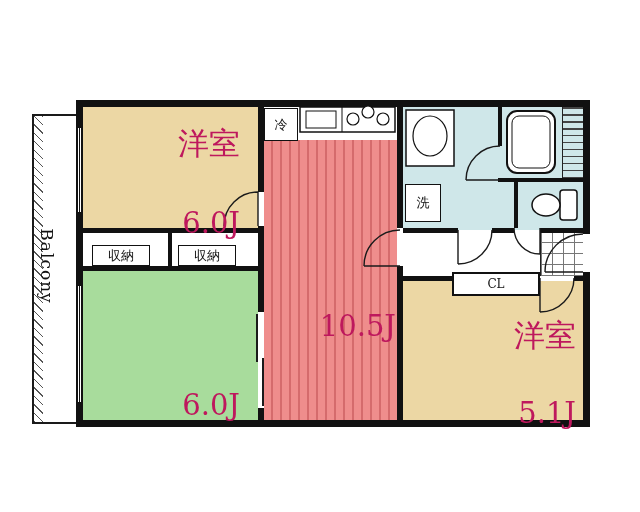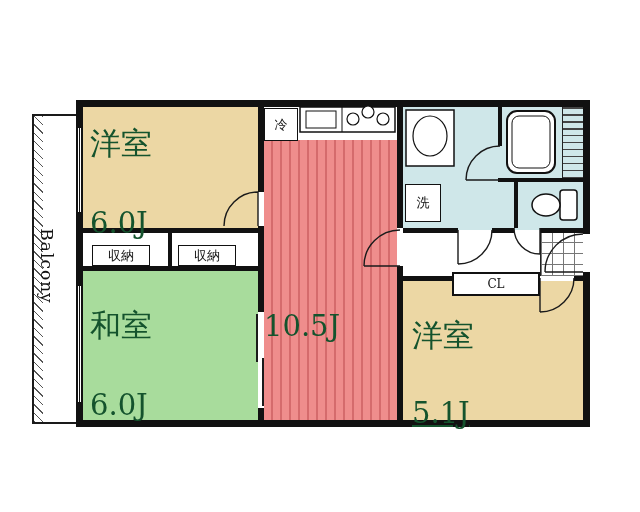--- a/index.html
+++ b/index.html
@@ -46,21 +46,21 @@
   }
   .genkan-grid{
     position:absolute;left:540px;top:233px;width:43px;height:43px;z-index:2;
     background-image:repeating-linear-gradient(0deg,#777 0 1px,transparent 1px 11px),
                      repeating-linear-gradient(90deg,#777 0 1px,transparent 1px 11px);
     border-left:1.5px solid #222;box-sizing:border-box;
   }
   
   svg.overlay{position:absolute;left:0;top:0;z-index:4;pointer-events:none;}
   
-  .lbl{position:absolute;z-index:5;text-align:left;color:#14532d;line-height:1.1;}
+  .lbl{position:absolute;z-index:5;text-align:right;color:#be185d;line-height:1.1;}
   .name{font-size:31px;}
   .size{font-size:29px;margin-top:40px;}
   .chip{
     position:absolute;z-index:5;background:#fff;border:1.5px solid #111;
     display:flex;align-items:center;justify-content:center;
     font-size:13px;box-sizing:border-box;color:#111;
   }
   .chip-cl{border-width:2px;font-size:12px;}
 </style>
 </head>
@@ -150,24 +150,23 @@
 
     <g stroke="#1a1a1a" stroke-width="2">
       <line x1="257" y1="314" x2="257" y2="362"></line>
       <line x1="263" y1="358" x2="263" y2="406"></line>
     </g>
   </svg>
 
   <div class="lbl name" style="left:90px;top:126px;width:150px;">洋室</div>
   <div class="lbl size" style="left:90px;top:168px;width:150px;">6.0J</div>
   <div class="lbl size" style="left:264px;top:271px;width:132px;">10.5J</div>
-  <div class="lbl name" style="left:90px;top:308px;width:150px;">和室</div>
   <div class="lbl size" style="left:90px;top:350px;width:150px;">6.0J</div>
   <div class="lbl name" style="left:412px;top:318px;width:164px;">洋室</div>
-  <div class="lbl size" style="left:412px;top:358px;width:164px;text-decoration:underline;">5.1J</div>
+  <div class="lbl size" style="left:412px;top:358px;width:164px;">5.1J</div>
 
   <div class="chip" style="left:92px;top:245px;width:58px;height:21px;">収納</div>
   <div class="chip" style="left:178px;top:245px;width:58px;height:21px;">収納</div>
   <div class="chip chip-cl" style="left:452px;top:272px;width:88px;height:24px;">CL</div>
   <div class="chip" style="left:264px;top:108px;width:34px;height:33px;">冷</div>
   <div class="chip" style="left:405px;top:184px;width:36px;height:38px;">洗</div>
 
 </div>
 
 </body></html>

